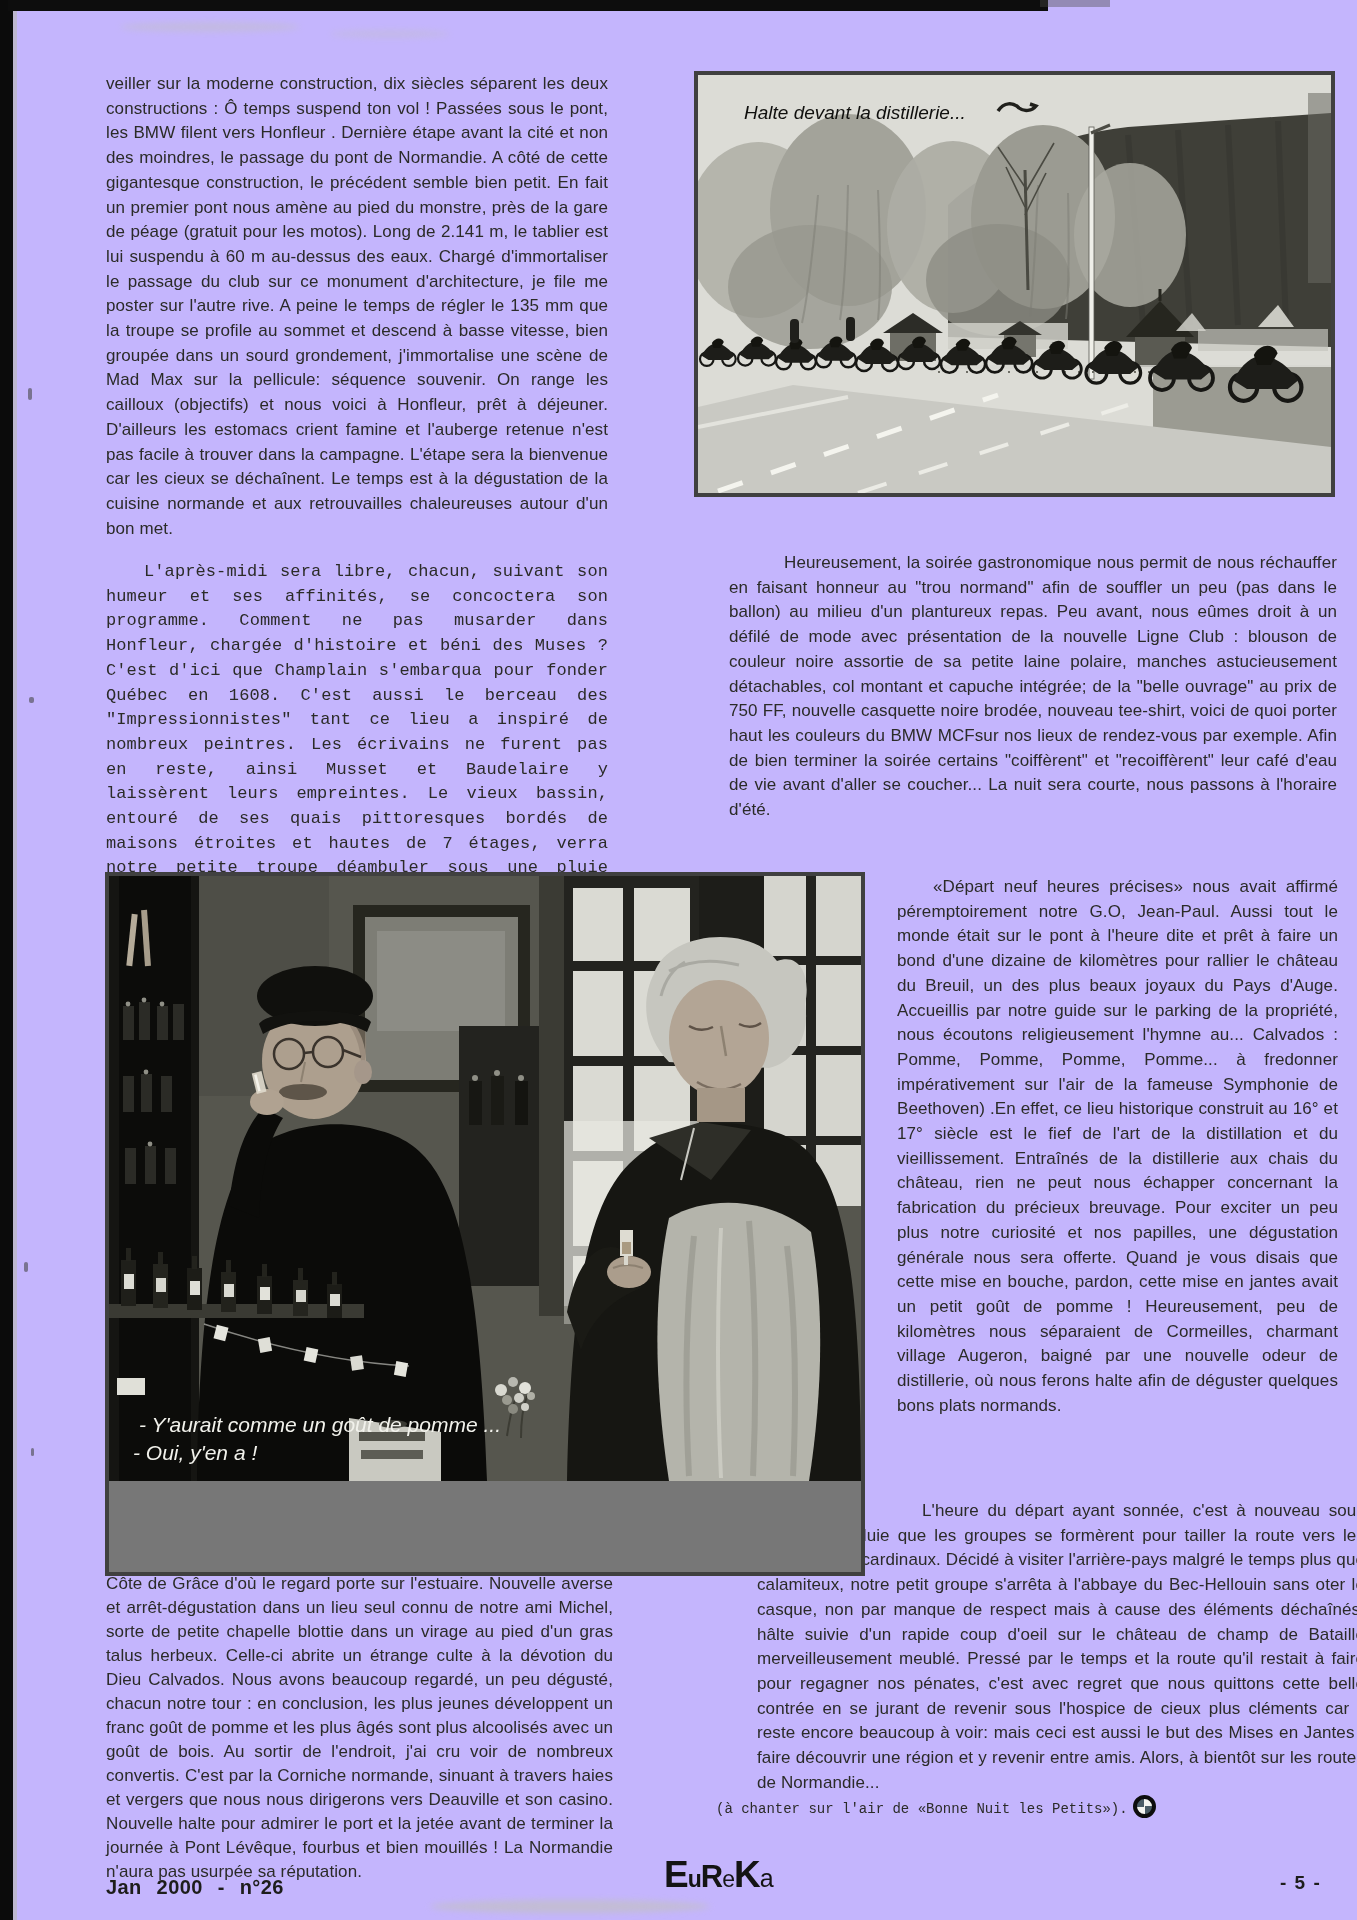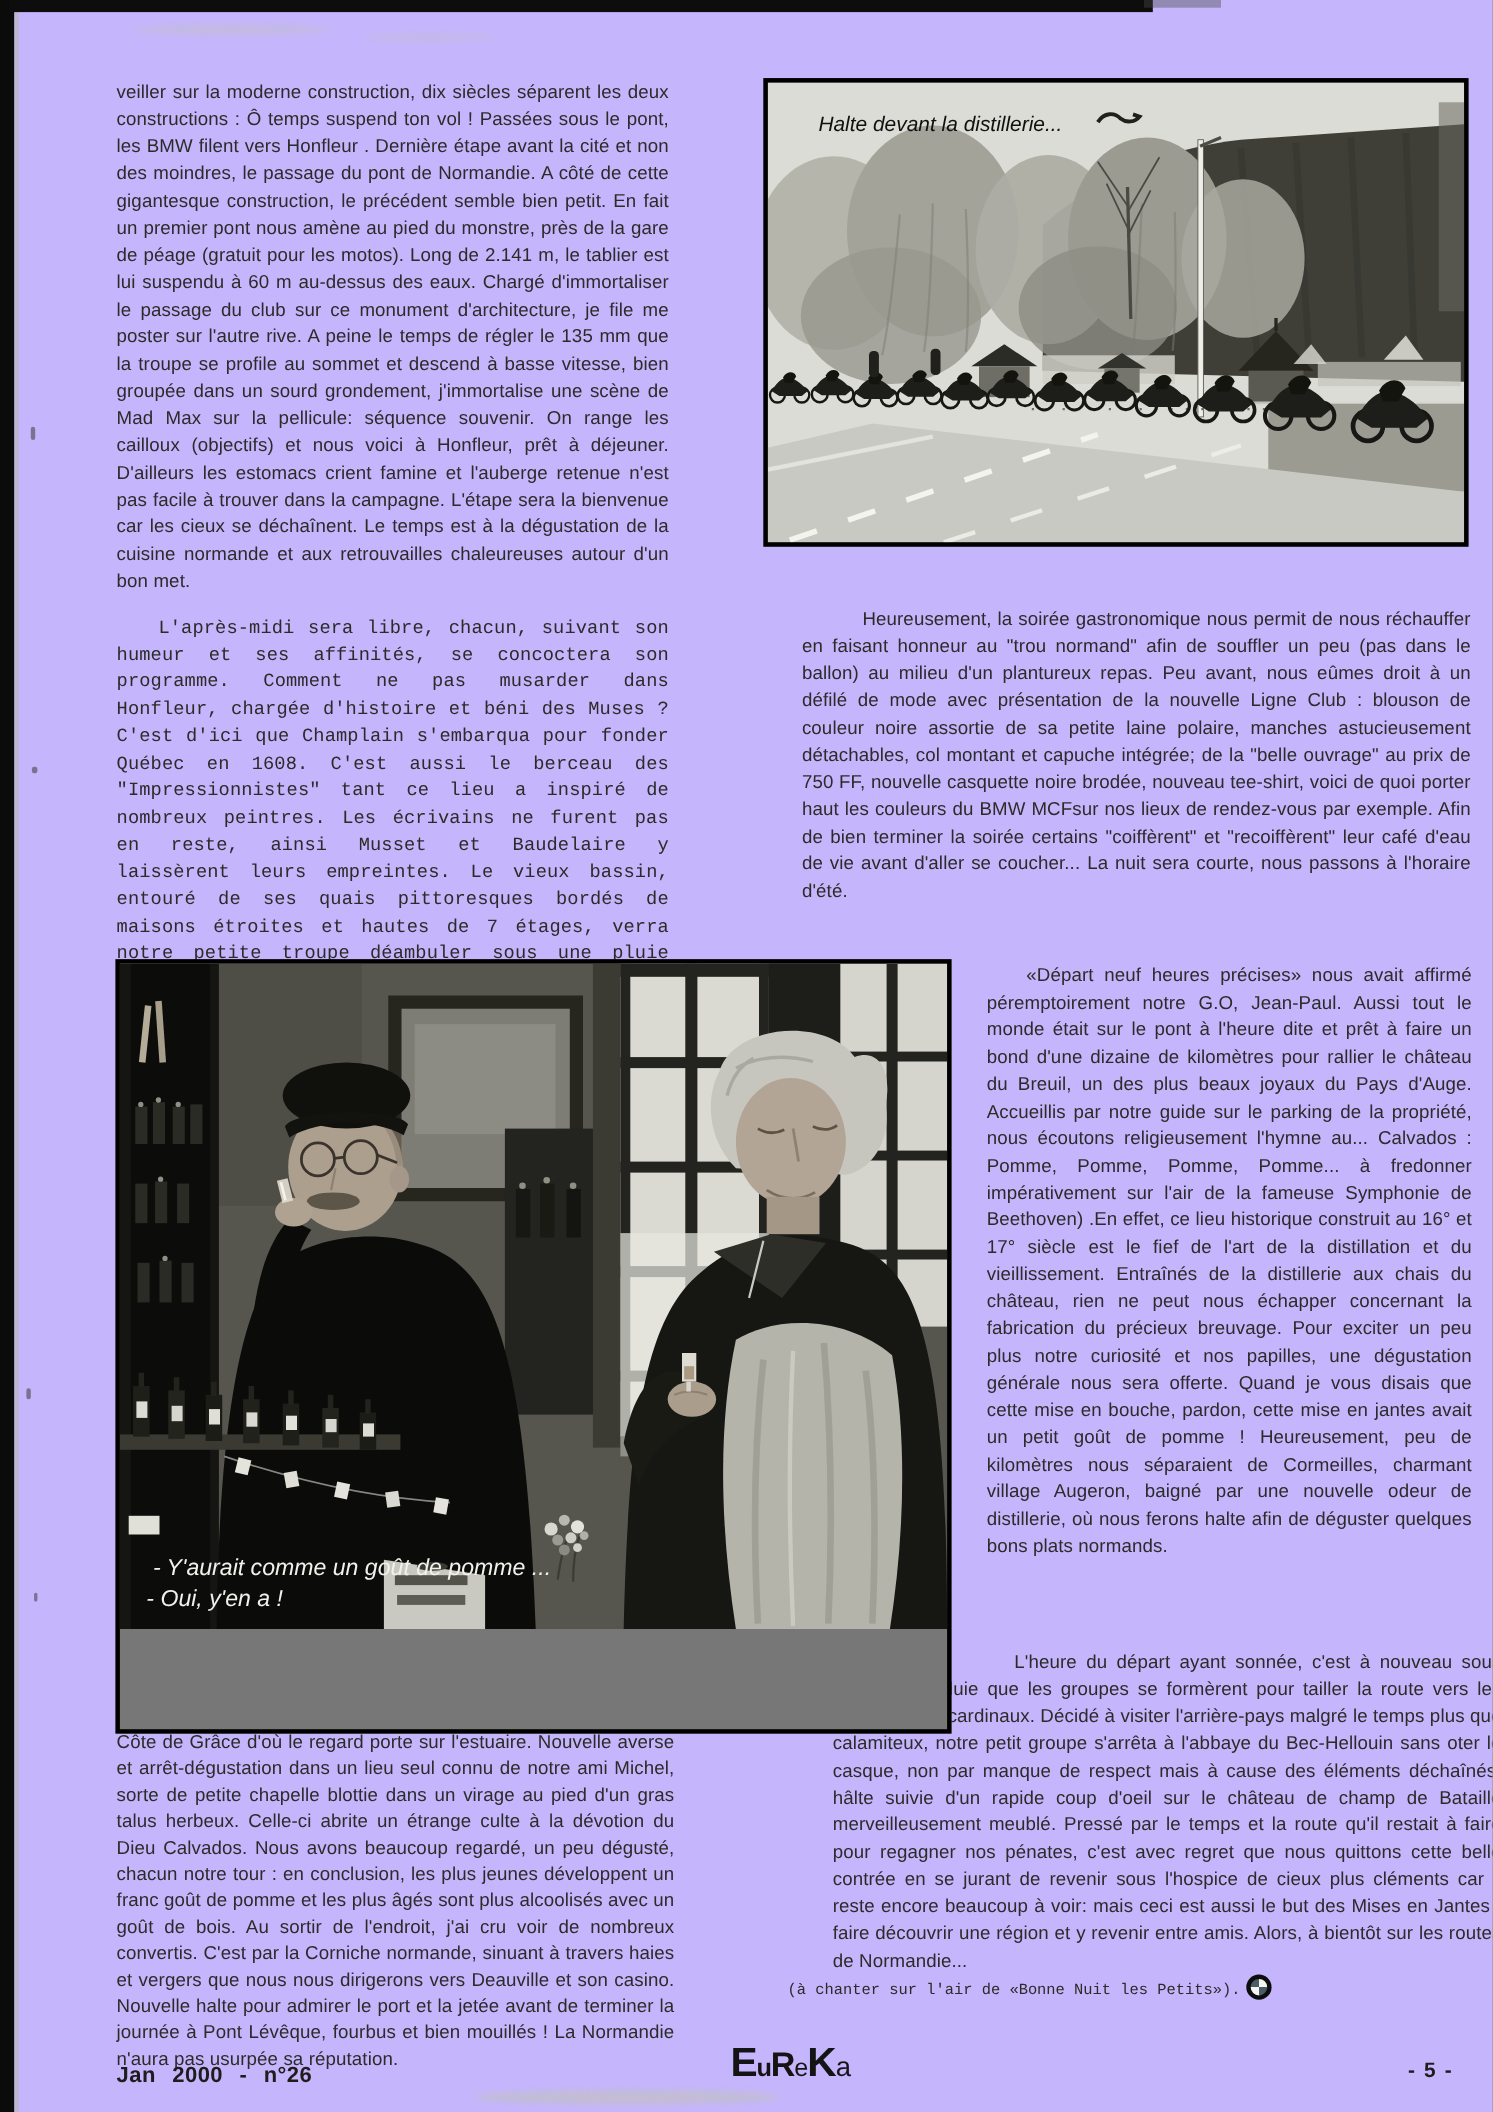--- a/index.html
+++ b/index.html
@@ -18,21 +18,21 @@
   
   .para{
     position:absolute; font-size:17px; line-height:24.7px; text-align:justify;
     letter-spacing:.1px; color:#2b2b28;
   }
   .indent38{text-indent:38px;font-family:Liberation Mono, monospace;}
   .indent55{text-indent:55px;}
   .indent36{text-indent:36px;}
   .indent165{text-indent:165px;}
   
-  .photo{position:absolute;border:4px solid #000000;background:#777;overflow:hidden;box-sizing:border-box;}
+  .photo{position:absolute;border:4px solid #404040;background:#777;overflow:hidden;box-sizing:border-box;}
   .photo svg{display:block;}
   .svg-caption{font-family:"Liberation Sans",sans-serif;font-style:italic;}
   
   .footer-issue{position:absolute;left:106px;top:1876px;font-size:20px;font-weight:bold;letter-spacing:.4px;word-spacing:9px;color:#1d1d1b;}
   .page-num{position:absolute;left:1280px;top:1872px;font-size:19px;font-weight:bold;color:#1d1d1b;word-spacing:3px;}
   .eureka{position:absolute;left:664px;top:1854px;color:#141414;letter-spacing:-1px;white-space:nowrap;}
   .eureka .L1{font-size:37px;font-weight:900;}
   .eureka .L2{font-size:23px;font-weight:800;}
   .eureka .L3{font-size:31px;font-weight:900;}
   .eureka .L4{font-size:23px;font-weight:500;}

